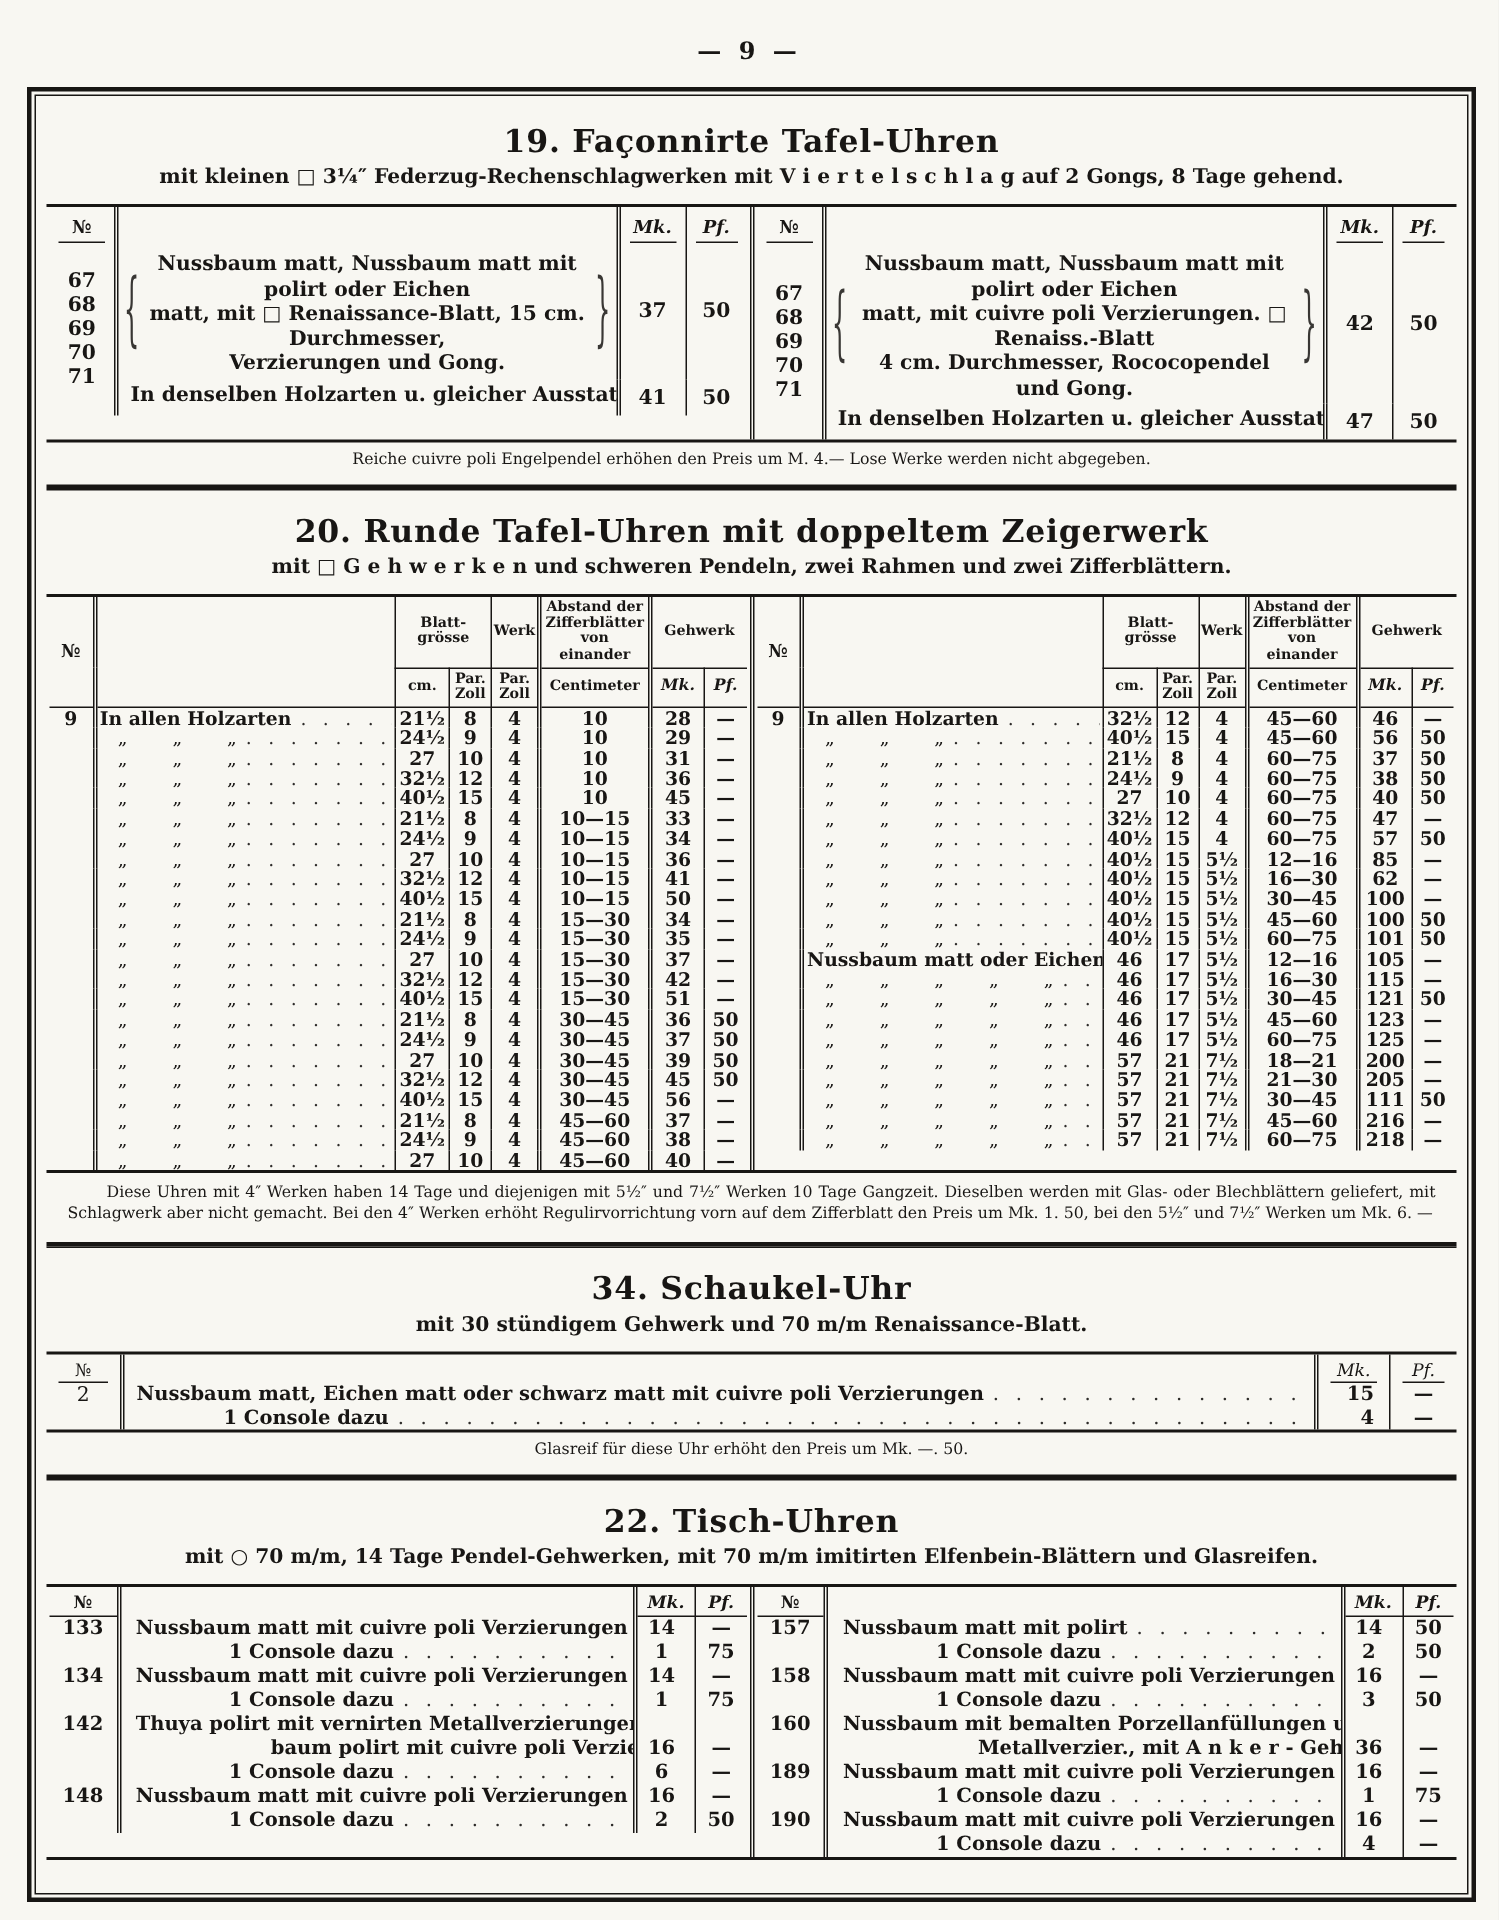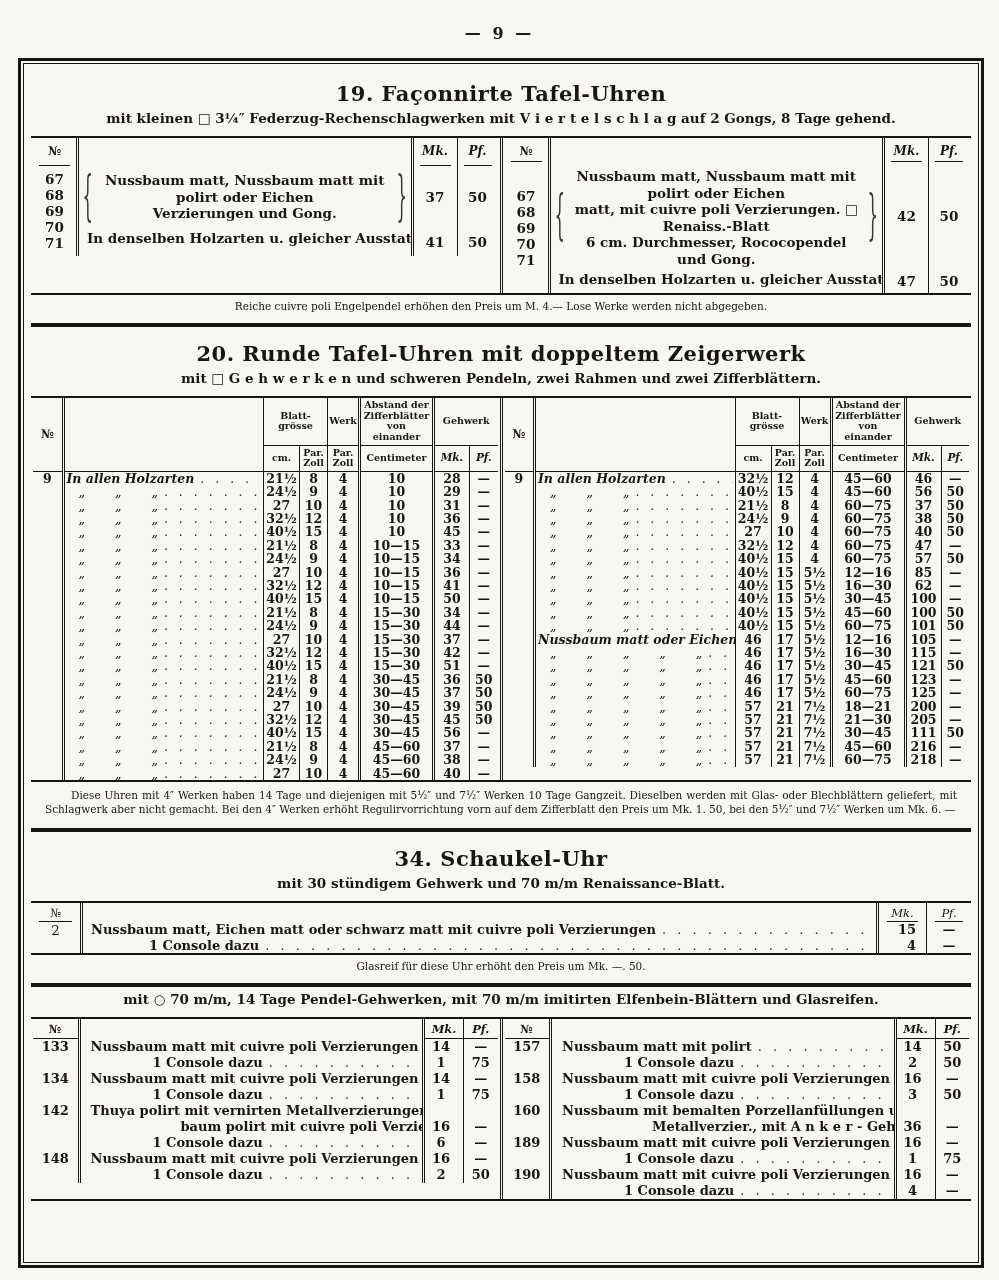--- a/index.html
+++ b/index.html
@@ -48,21 +48,21 @@
   .t20 col.c-no{width:30px;} .t20 col.c-cm{width:36px;} .t20 col.c-bz{width:28px;}
   .t20 col.c-w{width:32px;} .t20 col.c-a{width:74px;} .t20 col.c-mk{width:36px;} .t20 col.c-pf{width:28px;}
   .t20 thead th{font-weight:bold;font-size:9.5px;line-height:1.12;padding:2px 1px;vertical-align:middle;}
   .t20 thead tr:first-child th{border-bottom:1px solid var(--ink);}
   .t20 thead th{border-bottom:1px solid var(--ink);}
   .t20 thead th.it{font-style:italic;font-size:10.5px;}
   .t20 .br1{border-right:1px solid var(--ink);}
   .t20 .br2{border-right:3px double var(--ink);}
   .t20 td{padding:0 2px;height:13.4px;line-height:13.4px;white-space:nowrap;overflow:hidden;
     text-align:center;font-weight:bold;font-size:12.5px;}
-  .t20 td.cdesc{text-align:left;font-style:italic;}
+  .t20 td.cdesc{text-align:left;}
   .t20 td .dl{display:flex;align-items:baseline;}
   .t20 td .d{white-space:nowrap;}
   .t20 .ditto .d{word-spacing:26px;padding-left:12px;font-weight:normal;}
   .leader{flex:1;overflow:hidden;white-space:nowrap;font-weight:normal;opacity:.9;padding-left:6px;word-spacing:7px;}
   .fn-just{font-size:10.5px;font-weight:normal;text-align:justify;padding:6px 14px 8px;text-indent:26px;line-height:1.35;}
 
   
   .t21{display:grid;grid-template-columns:52px 1fr 48px 44px;font-size:13px;}
   .t21 .hc{text-align:center;font-size:11.5px;padding:3px 0 2px;}
   .t21 .it{font-style:italic;}
@@ -116,20 +116,21 @@
                 <div class="nums">
                   <span>67</span>
                   <span>68</span>
                   <span>69</span>
                   <span>70</span>
                   <span>71</span>
                 </div>
                 <div class="entry1">
                   <span class="brace l">{</span>
                   <div>Nussbaum matt, Nussbaum matt mit polirt oder Eichen</div>
+                  <div>matt, mit □ Renaissance-Blatt, 15 cm. Durchmesser,</div>
                   <div>Verzierungen und Gong.</div>
                   <span class="brace r">}</span>
                 </div>
                 <div class="pc pmk">37</div>
                 <div class="pc">50</div>
 
                 <div class="entry2" style="grid-column:2">In denselben Holzarten u. gleicher Ausstattung wie vorstehend</div>
                 <div class="pc pmk">41</div>
                 <div class="pc">50</div>
               </div>
@@ -146,21 +147,21 @@
                   <span>67</span>
                   <span>68</span>
                   <span>69</span>
                   <span>70</span>
                   <span>71</span>
                 </div>
                 <div class="entry1">
                   <span class="brace l">{</span>
                   <div>Nussbaum matt, Nussbaum matt mit polirt oder Eichen</div>
                   <div>matt, mit cuivre poli Verzierungen. □ Renaiss.-Blatt</div>
-                  <div>6 cm. Durchmesser, Rococopendel und Gong.</div>
+                  <div>4 cm. Durchmesser, Rococopendel und Gong.</div>
                   <span class="brace r">}</span>
                 </div>
                 <div class="pc pmk">42</div>
                 <div class="pc">50</div>
 
                 <div class="entry2" style="grid-column:2">In denselben Holzarten u. gleicher Ausstattung wie vorstehend</div>
                 <div class="pc pmk">47</div>
                 <div class="pc">50</div>
               </div>
             </div>
@@ -378,21 +379,21 @@
                       <td class="cdesc br1 ditto">
                         <div class="dl">
                           <span class="d">„ „ „</span>
                           <span class="leader">. . . . . . . . . . . .</span>
                         </div>
                       </td>
                       <td class="br1">24½</td>
                       <td class="br1">9</td>
                       <td class="br2">4</td>
                       <td class="br2">15—30</td>
-                      <td class="br1">44</td>
+                      <td class="br1">35</td>
                       <td>—</td>
                     </tr>
                     <tr>
                       <td class="br2"></td>
                       <td class="cdesc br1 ditto">
                         <div class="dl">
                           <span class="d">„ „ „</span>
                           <span class="leader">. . . . . . . . . . . .</span>
                         </div>
                       </td>
@@ -953,20 +954,21 @@
             <div class="bmk">4</div>
             <div class="bpf">—</div>
           </div>
         </div>
         <div class="footnote">Glasreif für diese Uhr erhöht den Preis um Mk. —. 50.</div>
       </div>
 
       <div class="sep"></div>
 
       <div>
+        <div class="title">22. Tisch-Uhren</div>
         <div class="subtitle">mit ○ 70 m/m, 14 Tage Pendel-Gehwerken, mit 70 m/m  imitirten Elfenbein-Blättern und Glasreifen.</div>
 
         <div class="pairwrap">
           <div class="pair">
             <div class="side">
               <table class="t22">
                 <colgroup>
                     <col class="c-no">
                     <col>
                     <col class="c-mk">

